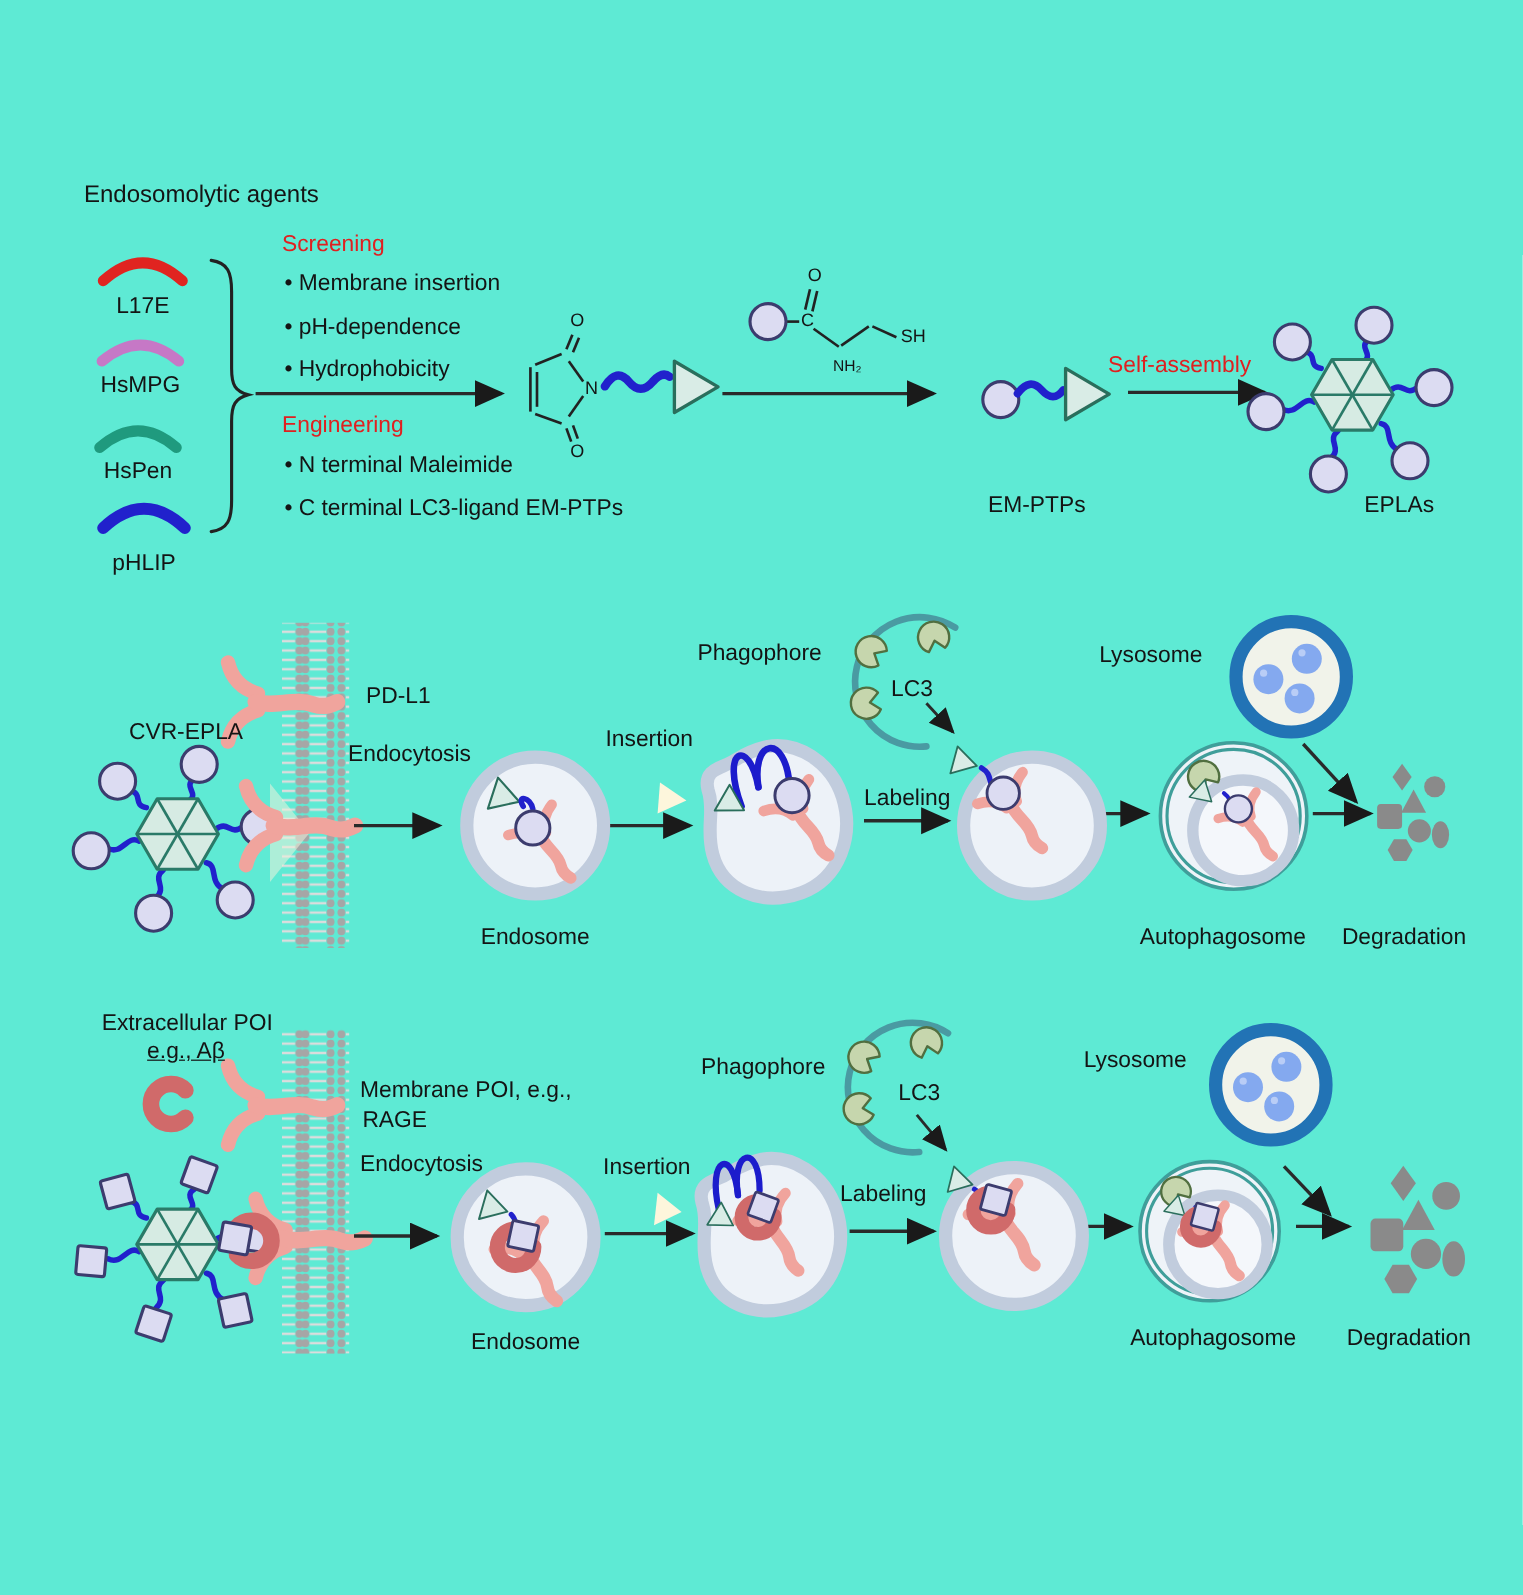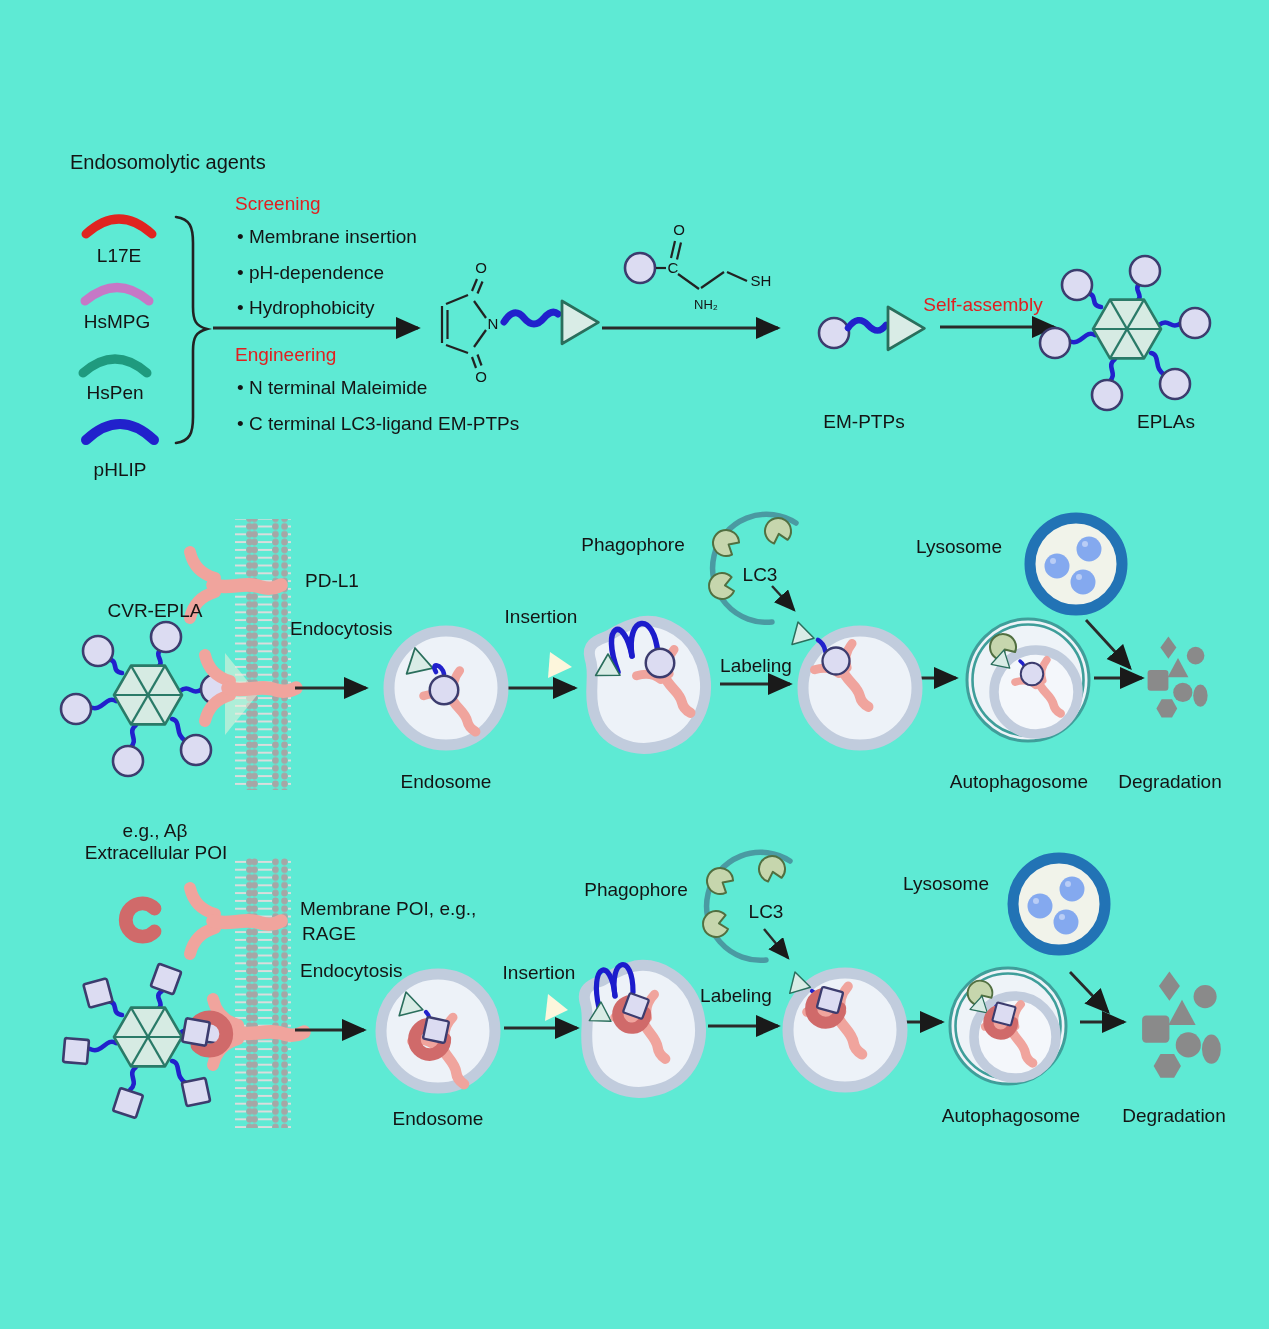--- a/index.html
+++ b/index.html
@@ -340,21 +340,21 @@
 <div class="lbl c" style="left:446px;top:771px;">Endosome</div>
 <div class="lbl c" style="left:541px;top:606px;">Insertion</div>
 <div class="lbl c" style="left:633px;top:534px;">Phagophore</div>
 <div class="lbl c" style="left:760px;top:564px;">LC3</div>
 <div class="lbl c" style="left:756px;top:655px;">Labeling</div>
 <div class="lbl c" style="left:959px;top:536px;">Lysosome</div>
 <div class="lbl c" style="left:1019px;top:771px;">Autophagosome</div>
 <div class="lbl c" style="left:1170px;top:771px;">Degradation</div>
 
 <div class="lbl c" style="left:156px;top:818px;margin-top:24px;">Extracellular POI</div>
-<div class="lbl c" style="left:155px;top:820px;">e.g., Aβ</div>
+<div class="lbl c" style="left:155px;top:866px;text-decoration:underline;">e.g., Aβ</div>
 <div class="lbl" style="left:300px;top:898px;">Membrane POI, e.g.,</div>
 <div class="lbl" style="left:302px;top:923px;">RAGE</div>
 <div class="lbl" style="left:300px;top:960px;">Endocytosis</div>
 <div class="lbl c" style="left:438px;top:1108px;">Endosome</div>
 <div class="lbl c" style="left:539px;top:962px;">Insertion</div>
 <div class="lbl c" style="left:636px;top:879px;">Phagophore</div>
 <div class="lbl c" style="left:766px;top:901px;">LC3</div>
 <div class="lbl c" style="left:736px;top:985px;">Labeling</div>
 <div class="lbl c" style="left:946px;top:873px;">Lysosome</div>
 <div class="lbl c" style="left:1011px;top:1105px;">Autophagosome</div>

